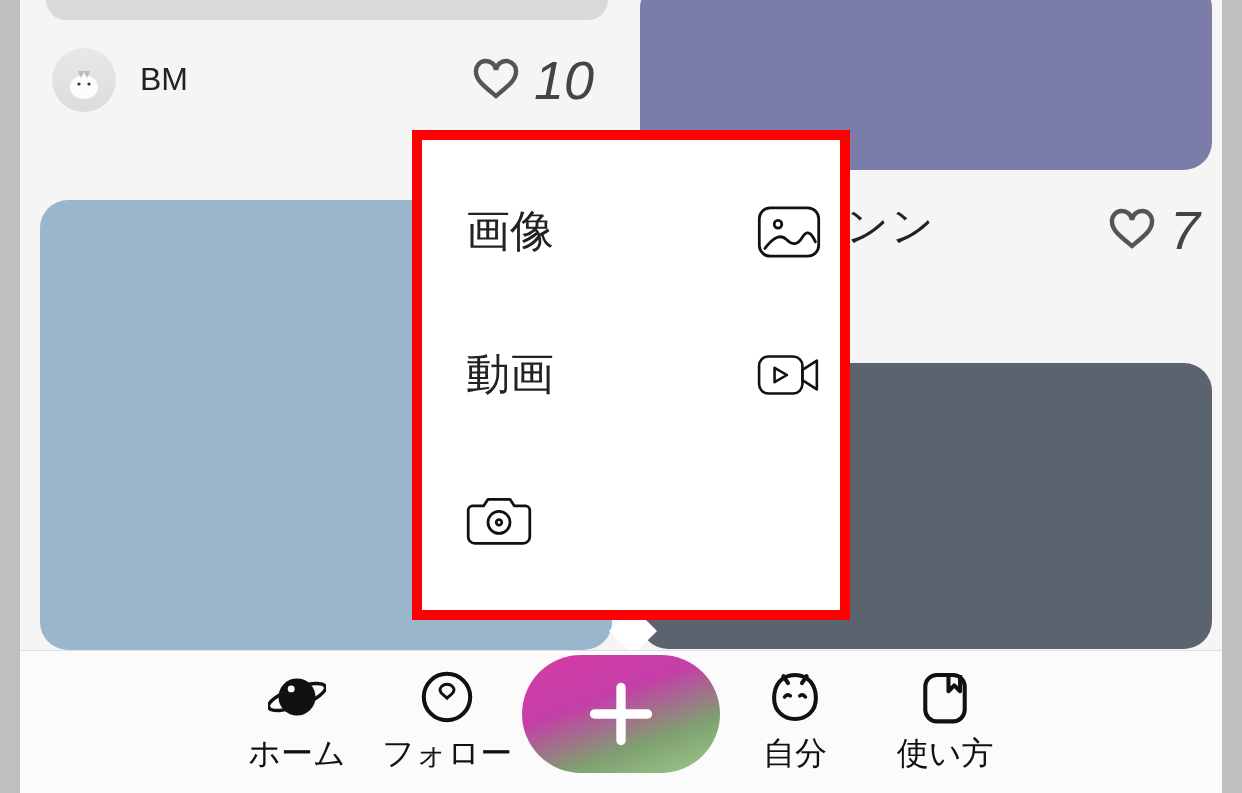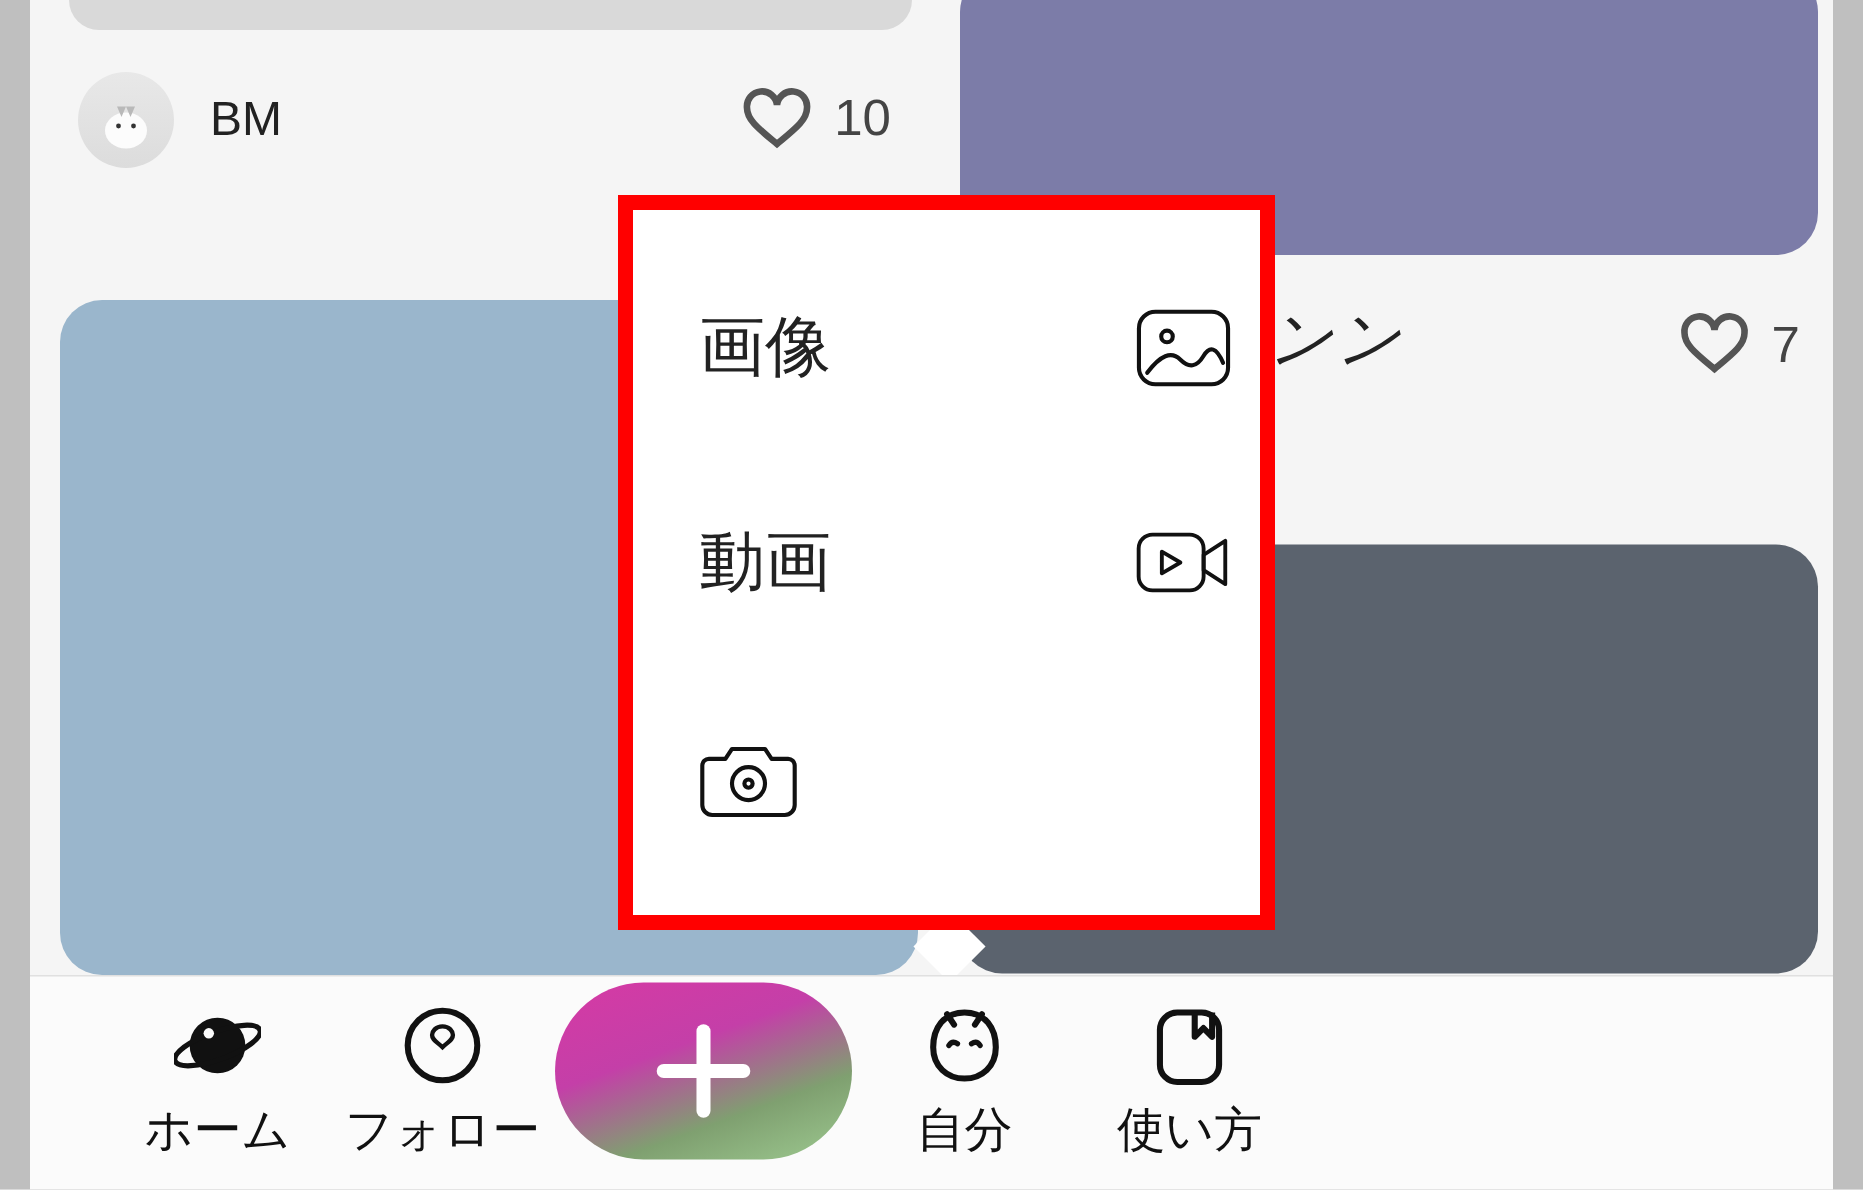--- a/index.html
+++ b/index.html
@@ -48,21 +48,21 @@
     color: #222;
   }
   .like-block {
     margin-left: auto;
     display: flex;
     align-items: center;
     gap: 14px;
     margin-right: 18px;
   }
   .heart-icon { width: 48px; height: 48px; stroke:#555; fill:none; stroke-width:2.2; }
-  .like-count { font-size: 34px; color:#444; }
+  .like-count { font-size: 54px; color:#444;font-style:italic; }
   .card-blue {
     position: absolute;
     left: 20px; top: 200px;
     width: 572px; height: 450px;
     background: #9ab6cc;
     border-radius: 28px;
   }
   .card-purple-top {
     position: absolute;
     left: 620px; top: -20px;
@@ -76,21 +76,20 @@
     width: 570px; height: 90px;
     display: flex;
     align-items: center;
   }
   .truncated-name-fragment{
     position:absolute;
     left:826px; top:198px;
     font-size:42px;
     color:#222;
     letter-spacing:2px;
-    font-style:italic;
   }
   .card-dark {
     position: absolute;
     left: 620px; top: 363px;
     width: 572px; height: 286px;
     background: #5b636e;
     border-radius: 28px;
   }
 
   
@@ -127,21 +126,21 @@
 
   
   .navbar {
     position: absolute;
     left: 0; bottom: 0;
     width: 100%; height: 143px;
     background: #fbfbfb;
     border-top: 1px solid #e0e0e0;
     display: flex;
     align-items: center;
-    justify-content: flex-start;
+    justify-content: center;
     padding: 0 50px;
   }
   .nav-item {
     display: flex;
     flex-direction: column;
     align-items: center;
     gap: 6px;
     width: 150px;
   }
   .nav-icon { width: 58px; height: 58px; }

